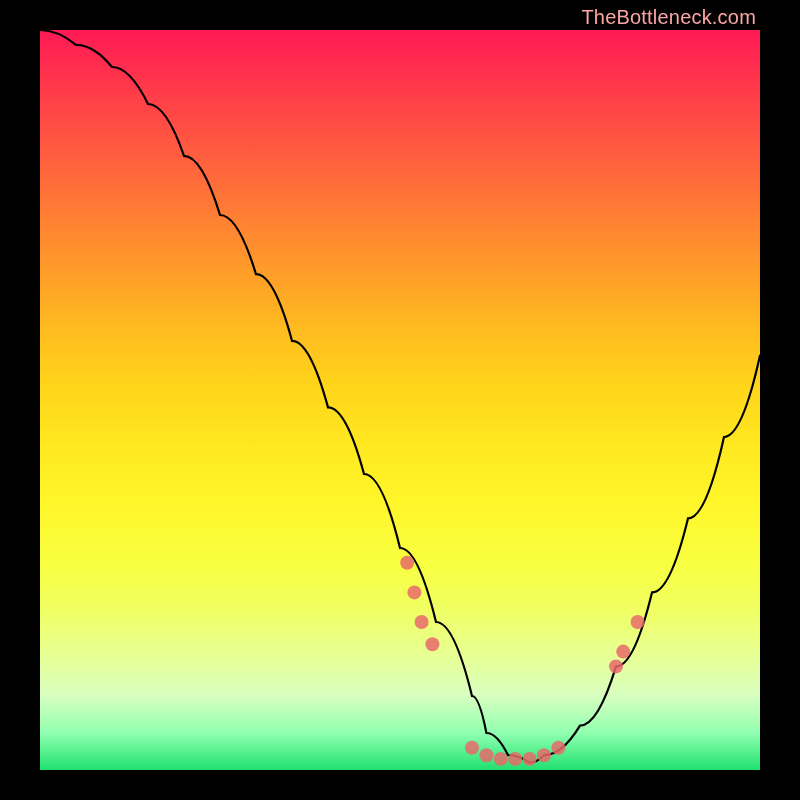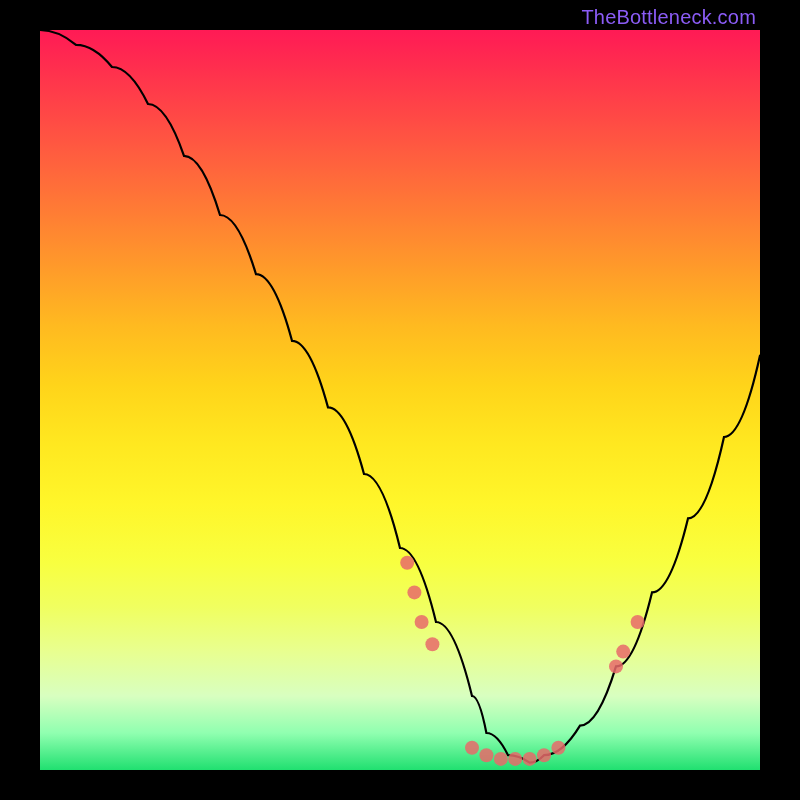--- a/index.html
+++ b/index.html
@@ -32,21 +32,21 @@
       #d8ffc0 90%,
       #90ffb0 95%,
       #20e070 100%
     );
   }
   .watermark {
     position: absolute;
     top: 6px;
     right: 44px;
     font: 500 20px Arial, Helvetica, sans-serif;
-    color: #8b5cf6;
+    color: #fca5a5;
     letter-spacing: 0.2px;
   }
   svg.curve {
     position: absolute;
     left: 0; top: 0;
     width: 100%; height: 100%;
     overflow: visible;
   }
 </style>
 </head>

